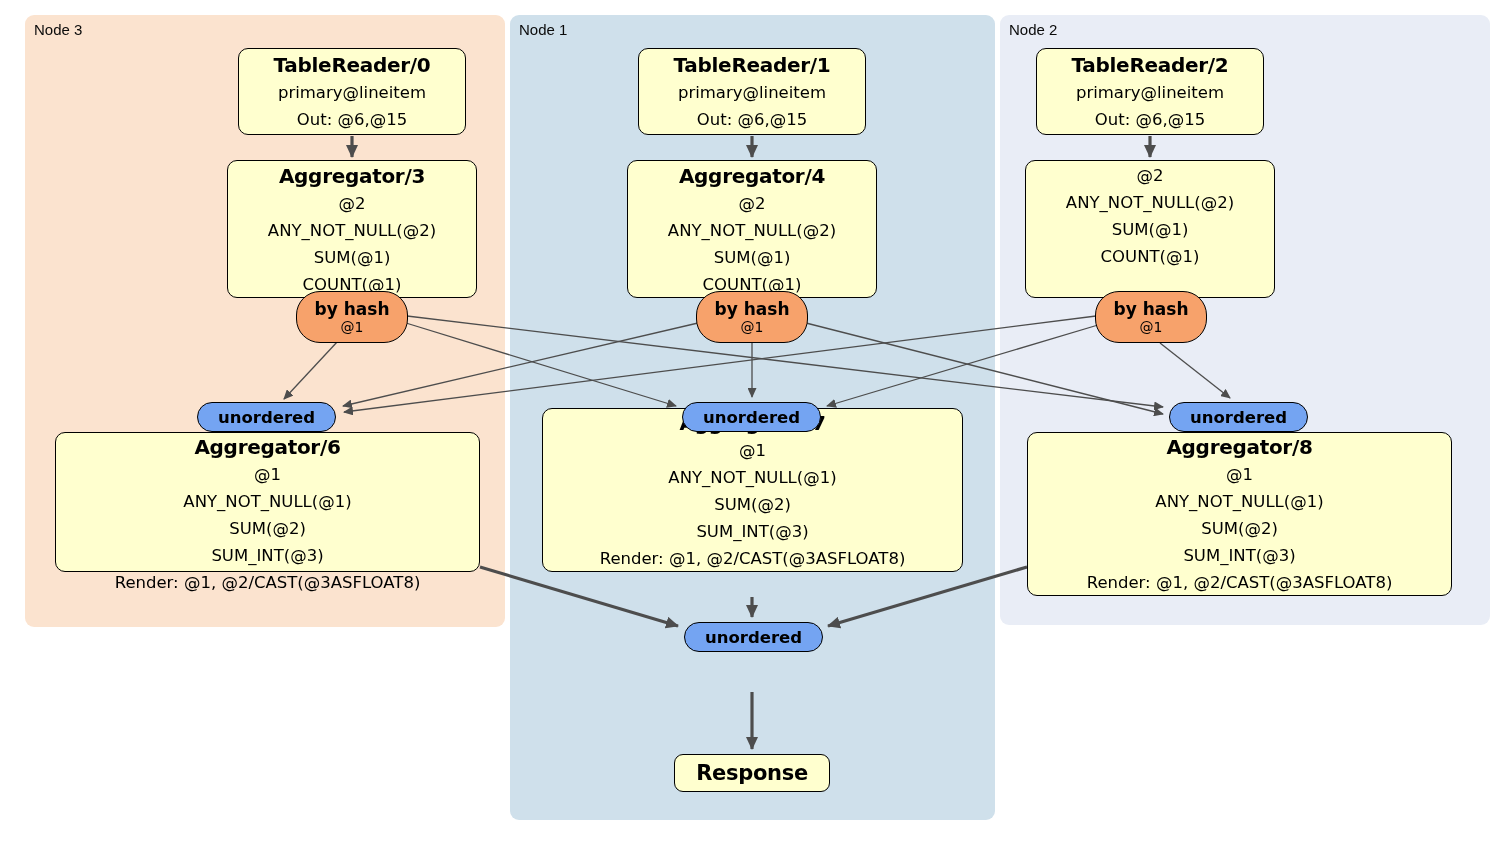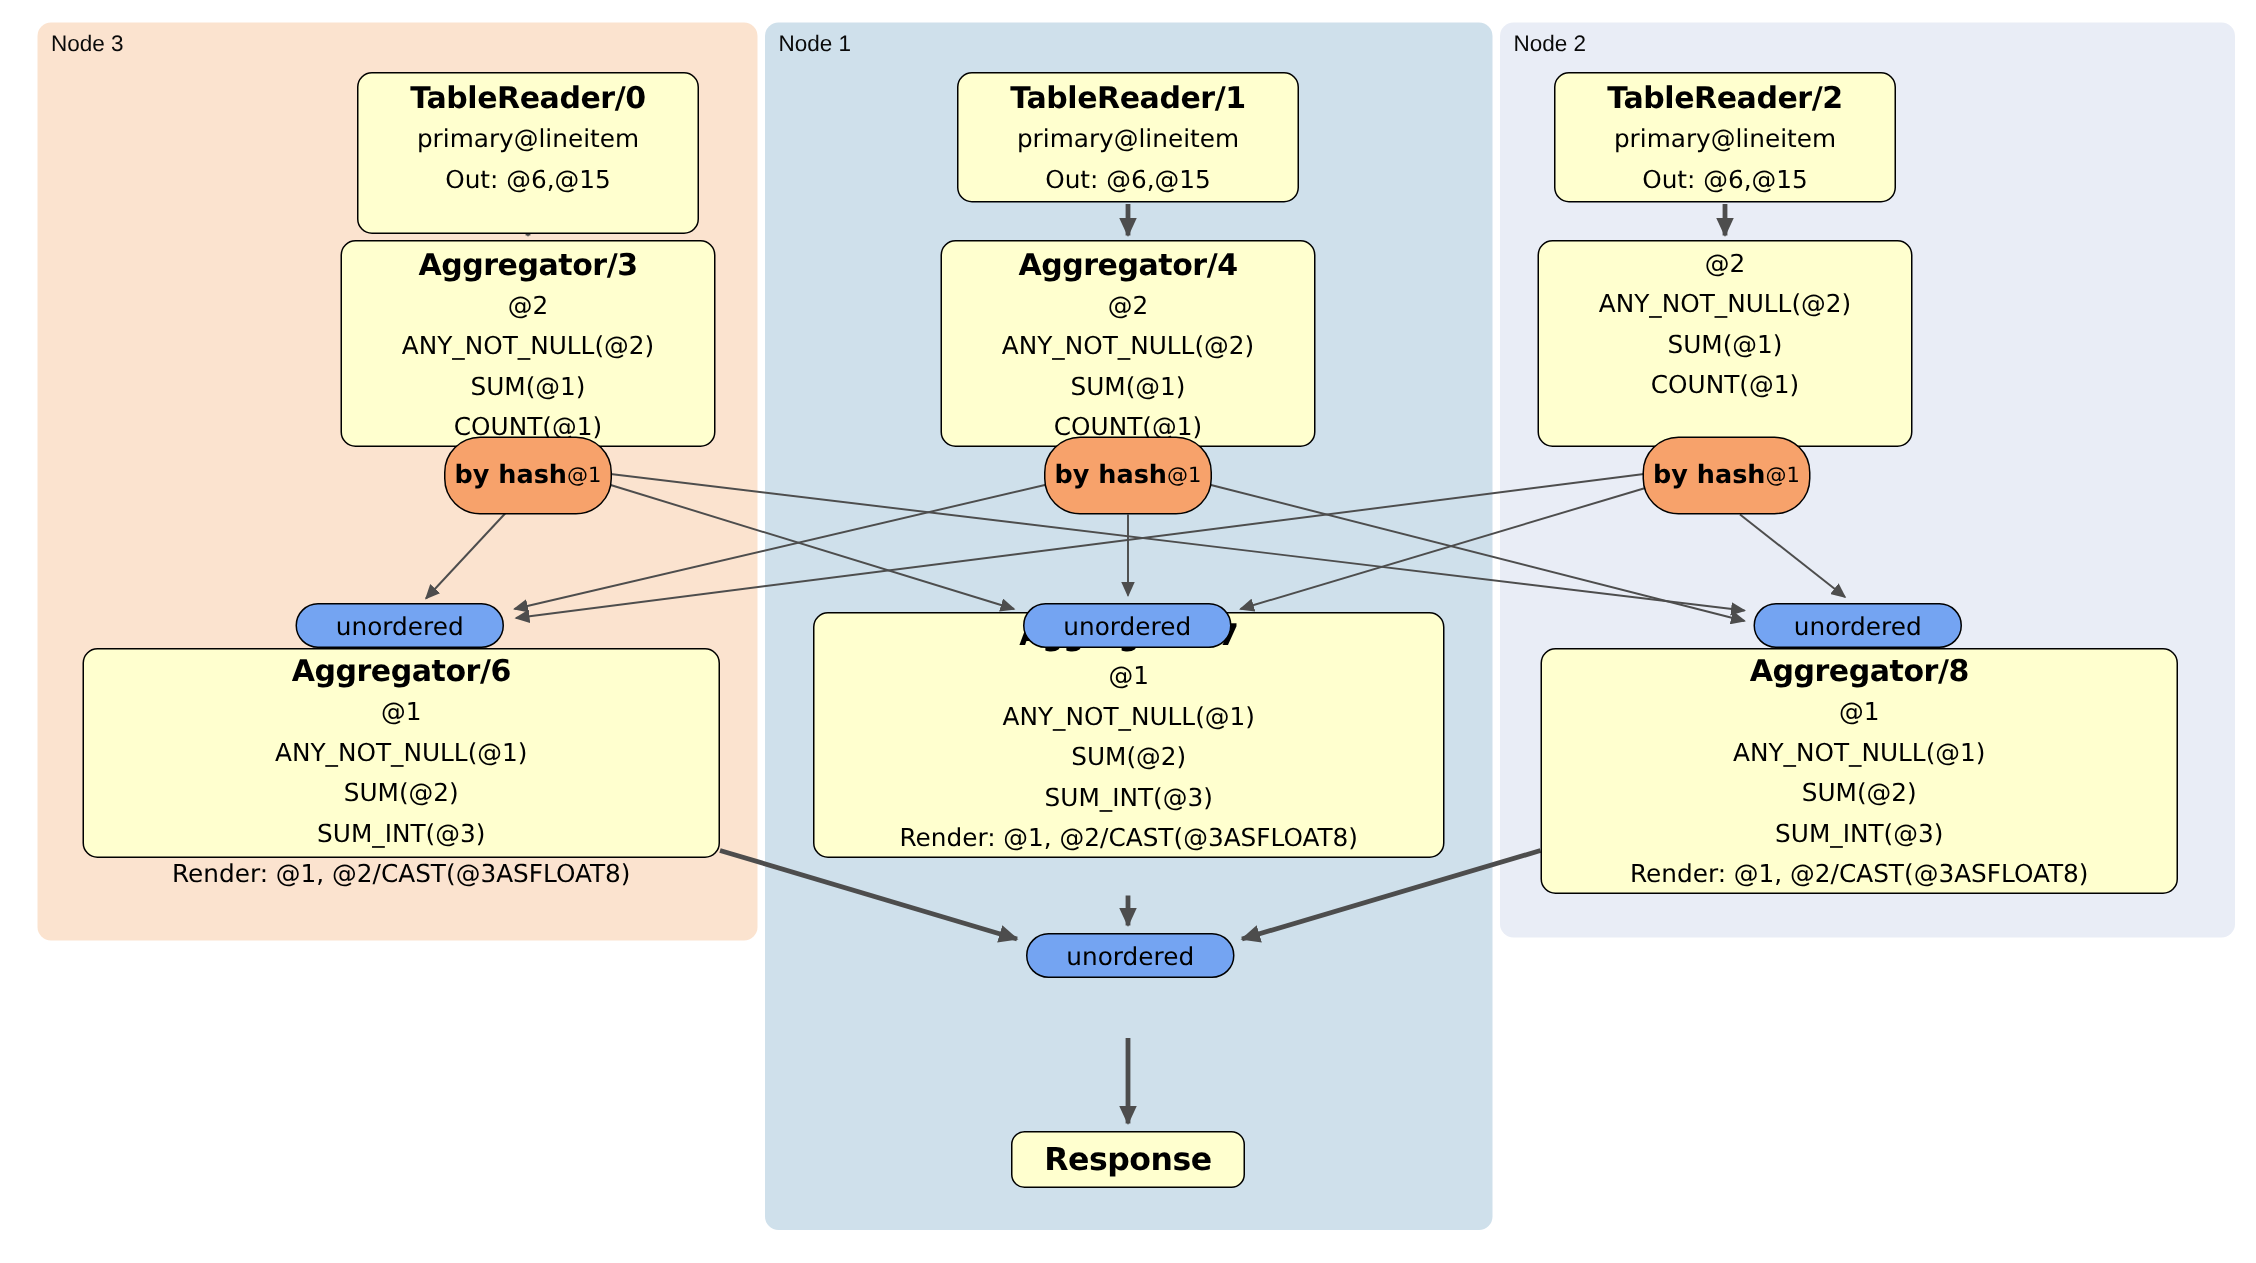--- a/index.html
+++ b/index.html
@@ -14,27 +14,27 @@
   .edges{position:absolute;left:0;top:0;z-index:2;pointer-events:none;}
   .e-thin{stroke:var(--edge);stroke-width:1.3;fill:none;}
   .e-thick{stroke:var(--edge);stroke-width:3.2;fill:none;}
   .mk{fill:var(--edge);}
   .box{position:absolute;box-sizing:border-box;background:var(--box-fill);
        border:1.5px solid var(--border);border-radius:10px;text-align:center;z-index:3;}
   .title{font-weight:bold;font-size:20px;line-height:28px;letter-spacing:-0.3px;}
   .bl{font-size:16.5px;line-height:27px;white-space:nowrap;}
   .router{position:absolute;box-sizing:border-box;background:var(--router-fill);
           border:1.5px solid var(--border);border-radius:24px;z-index:5;
-          display:flex;align-items:center;justify-content:center;}
+          display:flex;flex-direction:column;align-items:center;justify-content:center;}
   .router .rt{font-weight:bold;font-size:17px;line-height:20px;}
   .router .ra{font-size:14px;line-height:16px;}
   .stream{position:absolute;box-sizing:border-box;background:var(--stream-fill);
           border:1.5px solid var(--border);border-radius:16px;z-index:4;
           display:flex;align-items:center;justify-content:center;
-          font-weight:normal;font-size:16.5px;text-align:center;}
+          font-weight:bold;font-size:16.5px;text-align:center;}
   .bigbtn{position:absolute;box-sizing:border-box;background:var(--box-fill);
           border:1.5px solid var(--border);border-radius:9px;z-index:3;
           display:flex;align-items:center;justify-content:center;
           font-weight:bold;font-size:21px;letter-spacing:-0.3px;}
 </style>
 </head>
 <body>
 
 <div class="canvas">
 
@@ -72,21 +72,21 @@
     <line class="e-thin" x1="1098" y1="325" x2="827" y2="406" marker-end="url(#ah-thin)"></line>
     <line class="e-thin" x1="1160" y1="343" x2="1230" y2="398" marker-end="url(#ah-thin)"></line>
 
     <line class="e-thick" x1="480" y1="567" x2="678" y2="626" marker-end="url(#ah-thick)"></line>
     <line class="e-thick" x1="752" y1="597" x2="752" y2="617" marker-end="url(#ah-thick)"></line>
     <line class="e-thick" x1="1027" y1="567" x2="828" y2="626" marker-end="url(#ah-thick)"></line>
 
     <line class="e-thick" x1="752" y1="692" x2="752" y2="749" marker-end="url(#ah-thick)"></line>
   </svg>
 
-  <div class="box" style="left:238px;top:48px;width:228px;height:108px;padding-top:2px;text-align:center;">
+  <div class="box" style="left:238px;top:48px;width:228px;height:87px;padding-top:2px;text-align:center;">
     <div class="title">TableReader/0</div>
     <div class="bl">primary@lineitem</div>
     <div class="bl">Out: @6,@15</div>
   </div>
   <div class="box" style="left:227px;top:160px;width:250px;height:138px;padding-top:1px;">
     <div class="title">Aggregator/3</div>
     <div class="bl">@2</div>
     <div class="bl">ANY_NOT_NULL(@2)</div>
     <div class="bl">SUM(@1)</div>
     <div class="bl">COUNT(@1)</div>

